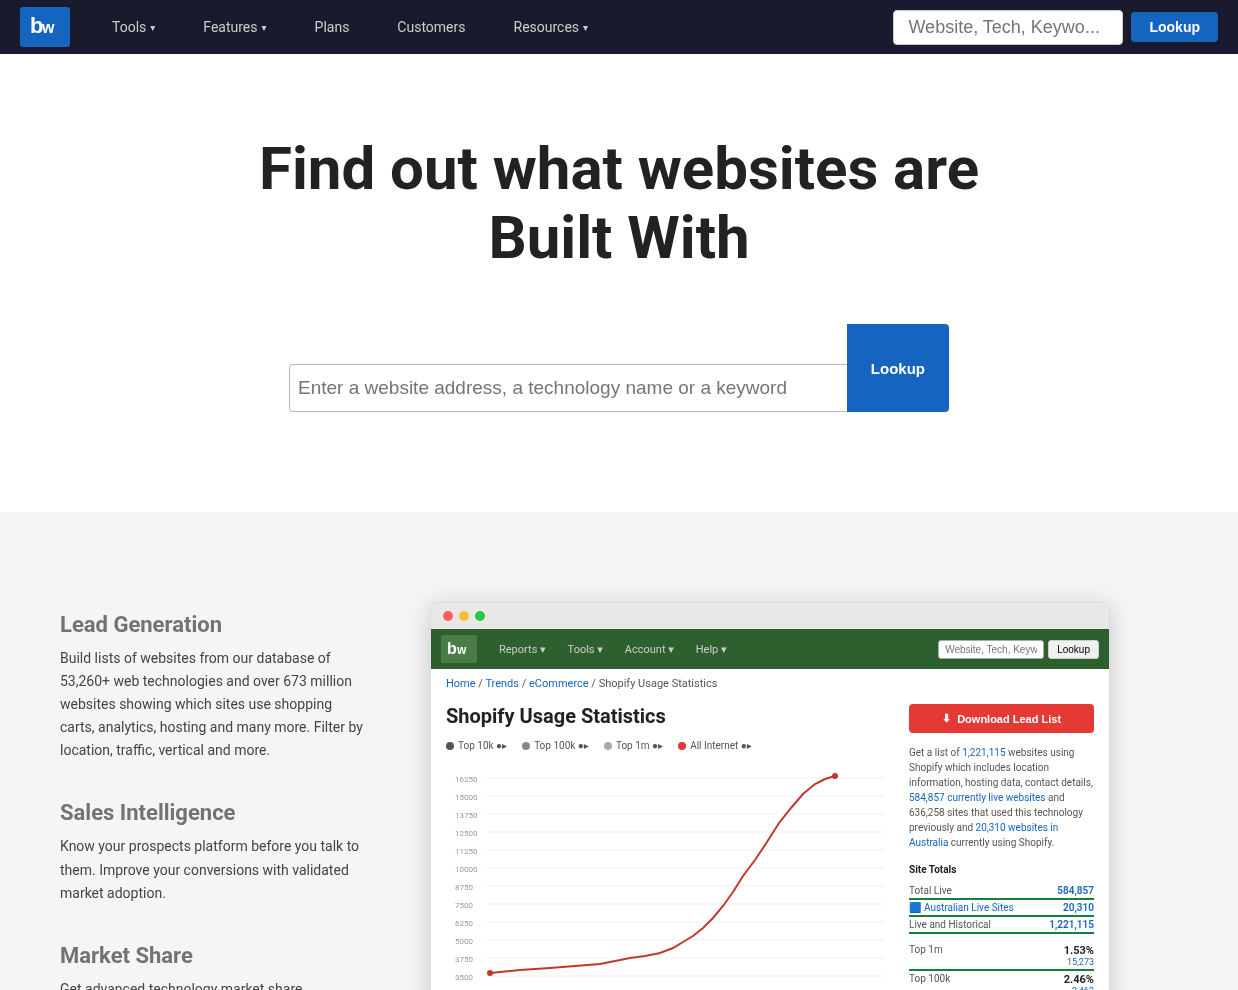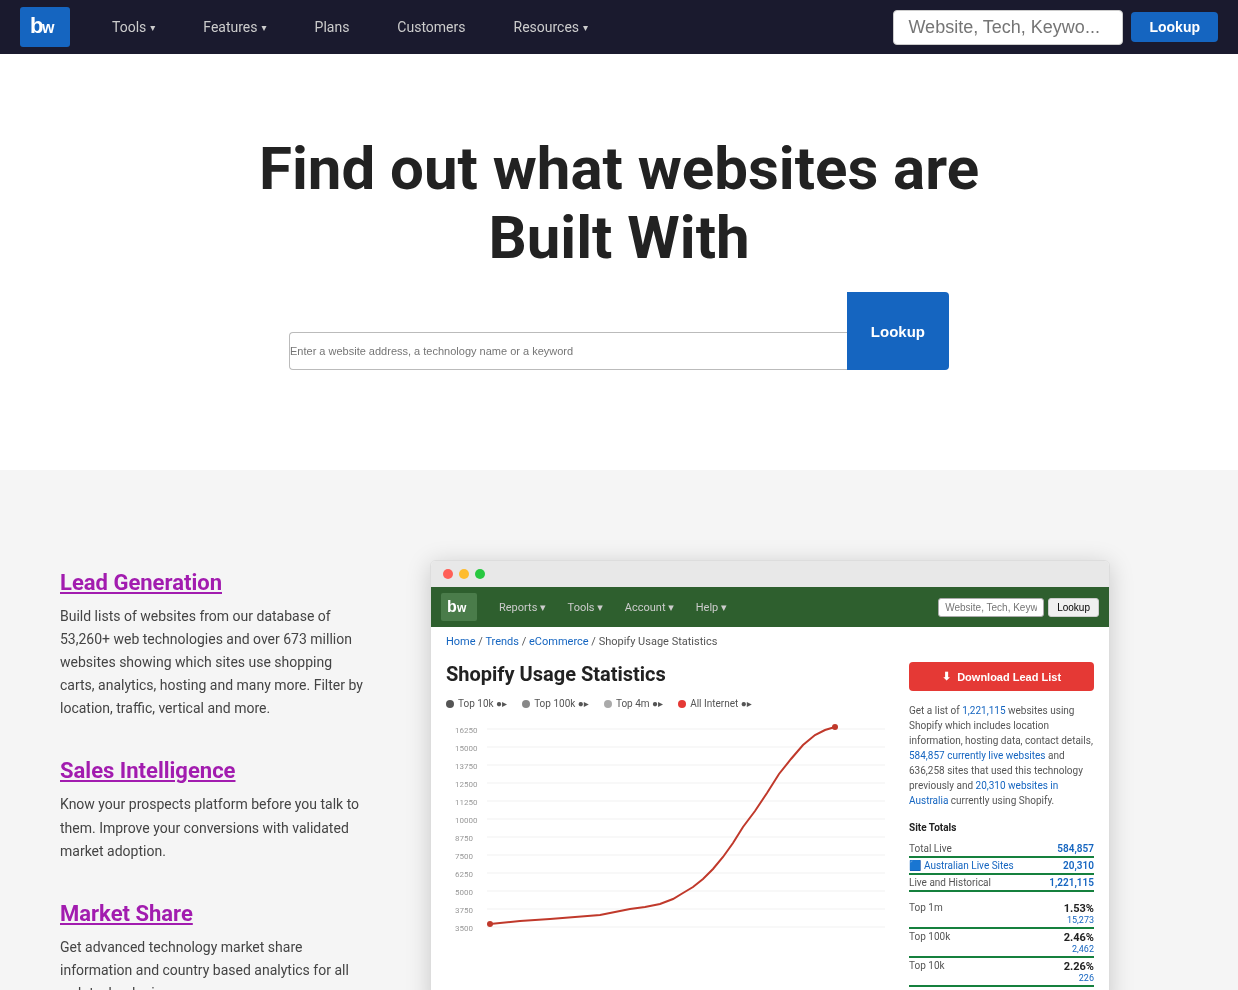--- a/index.html
+++ b/index.html
@@ -74,37 +74,37 @@
     .hero {
       background: #fff;
       text-align: center;
       padding: 80px 20px 100px;
     }
     .hero h1 {
       font-size: 60px;
       font-weight: 700;
       color: #222;
       line-height: 1.15;
-      margin-bottom: 20px;
+      margin-bottom: 52px;
     }
     .hero-search {
       display: flex;
       justify-content: center;
       align-items: stretch;
       gap: 0;
       max-width: 660px;
       margin: 0 auto;
     }
     .hero-search input {
       flex: 1;
-      padding: 12px 0;
+      padding: 12px 8px;
       border: 1px solid #bbb;
       border-right: none;
       border-radius: 4px 0 0 4px;
-      font-size: 11px;
+      font-size: 19px;
       outline: none;
       color: #999;
       margin-top: 40px;
     }
     .btn-lookup-hero {
       background: #1565c0;
       color: #fff;
       border: none;
       padding: 12px 24px;
       border-radius: 0 4px 4px 0;
@@ -123,23 +123,22 @@
     .features-left {
       flex: 0 0 420px;
       padding: 40px 50px 40px 60px;
     }
     .feature-block {
       margin-bottom: 38px;
     }
     .feature-block h2 {
       font-size: 22px;
       font-weight: 700;
-      color: #a21caf;
+      color: #737373;
       margin-bottom: 10px;
-      text-decoration: underline;
     }
     .feature-block p {
       font-size: 14px;
       color: #444;
       line-height: 1.65;
     }
 
     
     .features-right {
       flex: 1;
@@ -234,21 +233,21 @@
     }
     .mock-title {
       font-size: 20px;
       font-weight: 700;
       color: #222;
       margin-bottom: 12px;
     }
     .mock-legend {
       display: flex;
       gap: 15px;
-      margin-bottom: 10px;
+      margin-bottom: 17px;
       font-size: 10px;
       color: #555;
     }
     .mock-legend-item {
       display: flex;
       align-items: center;
       gap: 4px;
     }
     .mock-legend-dot {
       width: 8px; height: 8px; border-radius: 50%; background: #555;
@@ -412,21 +411,21 @@
             <div class="mock-legend-item">
               <span class="mock-legend-dot" style="background:#555;"></span>
               <span>Top 10k ●▸</span>
             </div>
             <div class="mock-legend-item">
               <span class="mock-legend-dot" style="background:#888;"></span>
               <span>Top 100k ●▸</span>
             </div>
             <div class="mock-legend-item">
               <span class="mock-legend-dot" style="background:#aaa;"></span>
-              <span>Top 4m ●▸</span>
+              <span>Top 1m ●▸</span>
             </div>
             <div class="mock-legend-item">
               <span class="mock-legend-dot" style="background:#e53935;"></span>
               <span>All Internet ●▸</span>
             </div>
           </div>
 
           <div class="mock-chart">
             <svg width="100%" height="220" viewBox="0 0 430 220">
 

